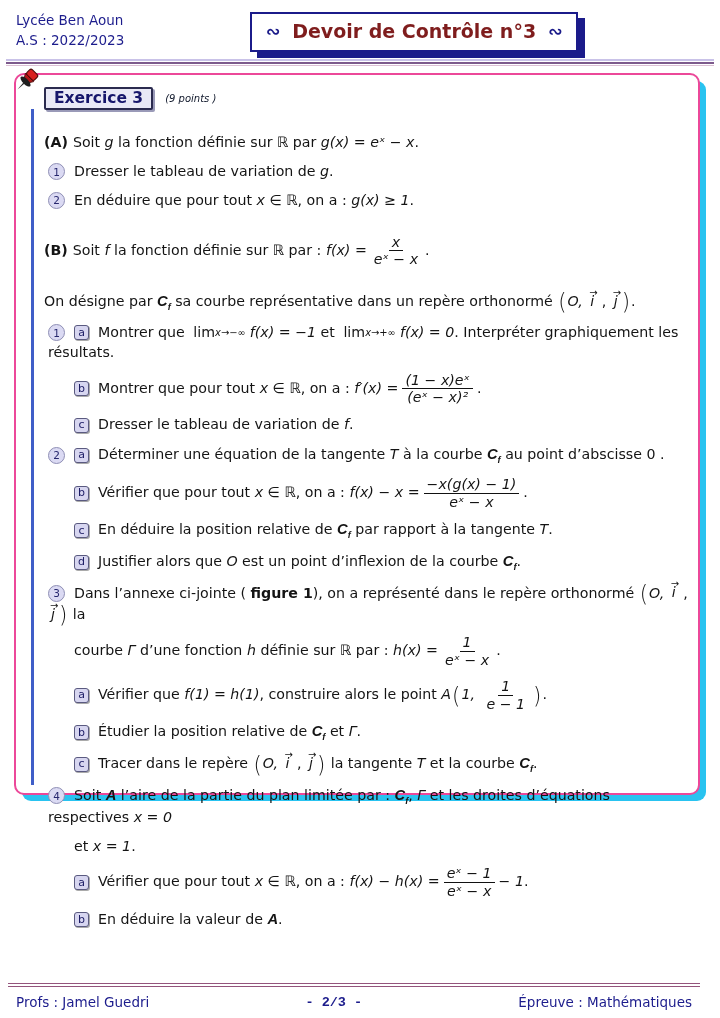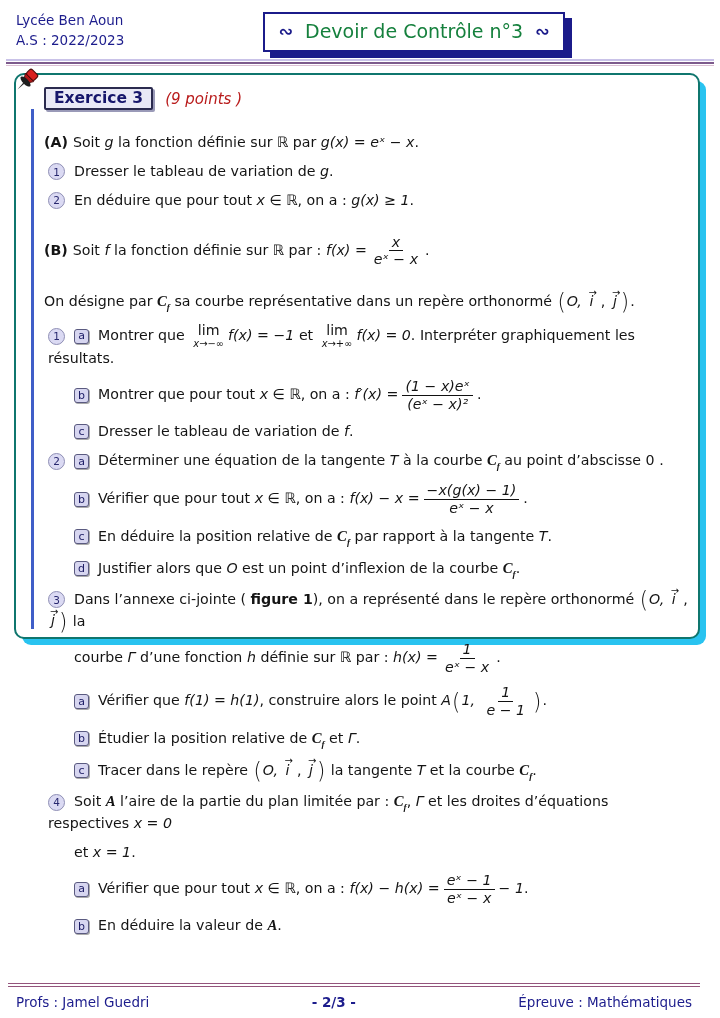--- a/index.html
+++ b/index.html
@@ -10,74 +10,74 @@
   
   .hdr{display:flex;justify-content:space-between;align-items:flex-start;
        padding:10px 16px 0 16px;color:#1c1c8c;font-size:13.5px;line-height:1.5;}
   .h-left{white-space:nowrap;}
   .h-right{text-align:right;white-space:nowrap;}
   .h-right sup{font-size:9px;margin-right:1px;}
   .h-center{flex:1;display:flex;justify-content:center;}
   .title-box{margin-top:2px;border:2px solid #1b1b8a;background:#fff;
        padding:3px 14px 5px;box-shadow:7px 6px 0 #1b1b8a;
        display:flex;align-items:center;gap:12px;height:28px;}
-  .title-text{font-size:19px;font-weight:normal;color:#15803d;white-space:nowrap;}
+  .title-text{font-size:19px;font-weight:bold;color:#7f1d1d;white-space:nowrap;}
   .orn{color:#1b1b8a;font-size:17px;font-weight:bold;line-height:1;}
   .sep-top{margin:7px 6px 0 6px;}
   .sep-top .a{height:2px;background:#c9c2e8;margin-bottom:1px;}
   .sep-top .b{height:2px;background:#7d5a8c;margin-bottom:1px;}
   .sep-top .c{height:1px;background:#dcc0d4;}
   
-  .exam-box{position:relative;margin:7px 20px 0 14px;height:566px;background:#fff;
-       border:2px solid #0f766e;border-radius:10px;
+  .exam-box{position:relative;margin:7px 20px 0 14px;height:722px;background:#fff;
+       border:2px solid #ec4899;border-radius:10px;
        box-shadow:7px 7px 0 -1px #29c3f0;box-sizing:border-box;
        padding:12px 8px 0 26px;}
   .pushpin{position:absolute;left:-7px;top:-9px;}
   .blue-rule{position:absolute;left:15px;top:34px;bottom:8px;width:3px;background:#3f5ec8;}
   .ex-head{display:flex;align-items:center;gap:12px;margin:0 0 12px 2px;}
   .ex-label{display:inline-block;border:2px solid #2b2b4f;background:#e9e9f6;color:#16166b;
        font-weight:bold;font-size:15.5px;padding:0 8px 1px;border-radius:2px;
        box-shadow:2px 2px 0 #9a9ab8;}
-  .ex-points{color:#b91c1c;font-style:italic;font-size:15px;}
+  .ex-points{color:#0f172a;font-style:italic;font-size:10px;}
   
   .content{font-size:14.2px;}
   .line{margin:0 0 9px 0;line-height:1.4;}
   .line.par{padding-left:2px;margin-top:23px;}
   .line.q,.line.qsub,.line.sub{padding-left:6px;}
   .line.cont{padding-left:32px;}
   .badge{display:inline-flex;align-items:center;justify-content:center;
        vertical-align:middle;margin-right:9px;box-sizing:border-box;}
   .badge.circle{width:17px;height:17px;border-radius:50%;background:#dbdaf3;
        border:1px solid #8f8fb5;color:#27276e;font-size:10.5px;}
   .badge.square{width:15px;height:15px;border-radius:3px;background:#d7d6f0;
        border:1px solid #5a5a80;color:#1c1c64;font-size:11px;box-shadow:1px 1px 0 #aaaaaa;}
   .circle-spacer{display:inline-block;width:26px;}
   .tok-txt{}
   .tok-b{font-weight:bold;}
   .tok-i{font-style:italic;}
-  .tok-scr{font-family:Liberation Serif, serif;font-style:italic;font-weight:bold;font-size:1.04em;}
+  .tok-scr{font-family:Liberation Sans, sans-serif;font-style:italic;font-weight:bold;font-size:1.04em;}
   .tok-scr sub{font-size:0.62em;font-style:italic;}
   .frac{display:inline-flex;flex-direction:column;align-items:center;vertical-align:middle;
        margin:0 4px;font-style:italic;line-height:1.18;}
   .frac .num{padding:0 3px;border-bottom:1.4px solid #111;}
   .frac .den{padding:0 3px;}
-  .lim{display:inline-flex;flex-direction:column;align-items:center;vertical-align:middle;
+  .lim{display:inline-flex;align-items:center;vertical-align:middle;
        margin:0 4px;line-height:1.05;}
   .lim .limword{}
   .lim .limunder{font-size:0.7em;font-style:italic;margin-top:1px;}
   .vec{position:relative;display:inline-block;font-style:italic;margin:0 2px;padding:0 1px;}
   .vec .vec-arrow{position:absolute;left:0;top:-0.62em;font-size:0.7em;font-style:normal;}
   .bigp{display:inline-block;font-size:1.5em;font-weight:300;vertical-align:middle;
        transform:scaleY(1.12);margin:0 1px;line-height:1;font-style:normal;}
   
   .foot{position:absolute;left:0;right:12px;bottom:8px;}
   .sep-bot{margin:0 8px 7px;border-top:1px solid #94547c;border-bottom:1px solid #94547c;height:2px;}
   .foot-row{display:flex;justify-content:space-between;align-items:center;
        padding:0 16px;color:#1c1c8c;font-size:13.5px;}
-  .page-num{font-weight:bold;}
+  .page-num{font-weight:bold;font-family:Liberation Mono, monospace;}
 </style>
 </head>
 <body>
 
 <header class="hdr">
   <div class="h-left">
     <div>Lycée Ben Aoun</div>
     <div>A.S : 2022/2023</div>
   </div>
   <div class="h-center">

